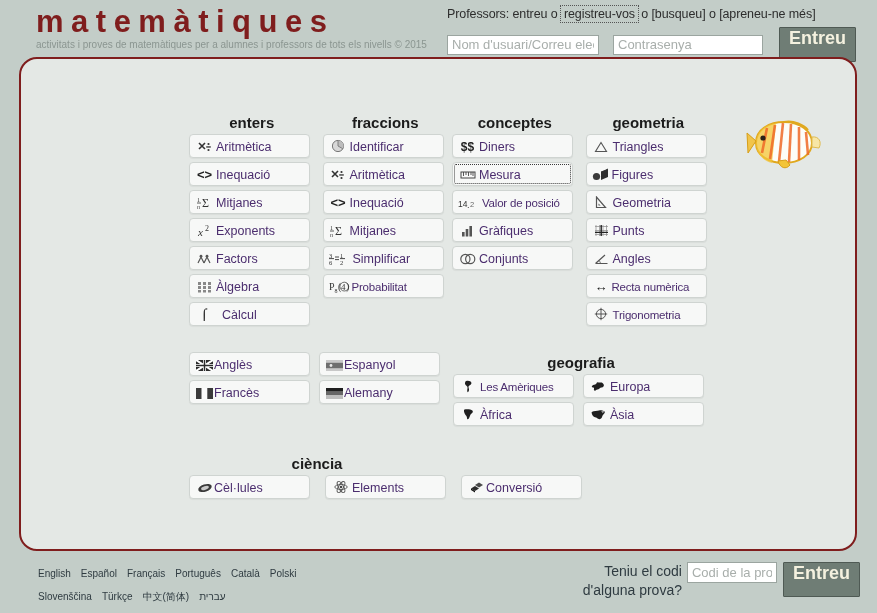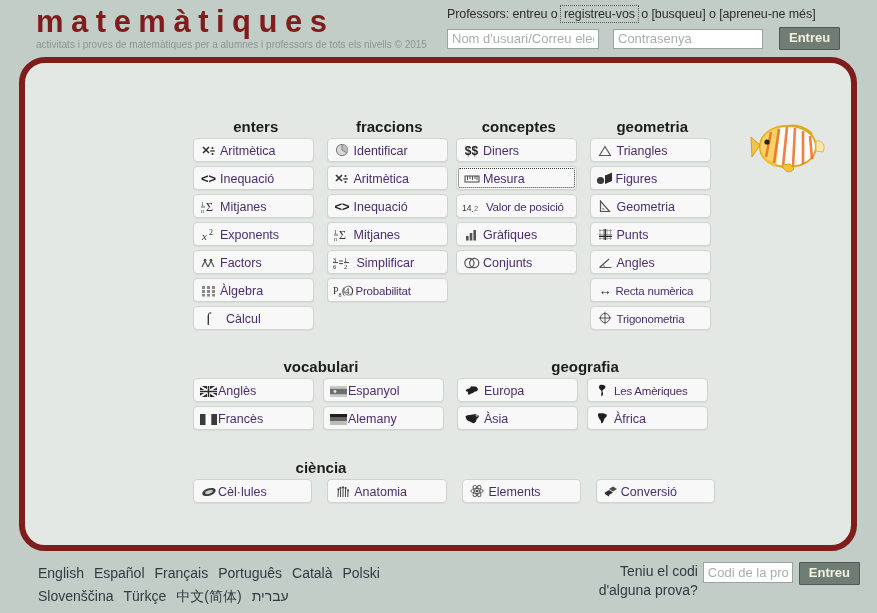--- a/index.html
+++ b/index.html
@@ -86,38 +86,38 @@
   }
   #user-field { width: 152px; margin-right: 14px; }
   #pass-field { width: 150px; margin-right: 16px; }
   .login-input::placeholder { color: #a8aeab; }
 
   .btn-entreu {
     background: #6f7d75;
     color: #f4f1df;
     border: 1px solid #4f5a54;
     font-family: "Liberation Sans", sans-serif;
-    font-size: 13px;
+    font-size: 18px;
     font-weight: bold;
-    padding: 3px 9px 4px 9px;
+    padding: 3px 9px 16px 9px;
     cursor: pointer;
     line-height: 14px;
     border-radius: 1px;
   }
 
   
   #panel {
     position: absolute;
     left: 19px;
     top: 57px;
     width: 838px;
     height: 494px;
     background: #e4e8e5;
-    border: 6px solid #7f1d1d;
-    border-radius: 26px;
+    border: 2px solid #7f1d1d;
+    border-radius: 18px;
     box-sizing: border-box;
   }
 
   #fish {
     position: absolute;
     left: 721px;
     top: 52px;
     width: 84px;
     height: 62px;
   }
@@ -175,21 +175,21 @@
   .tile .lbl.sm { font-size: 11.5px; letter-spacing: -0.2px; }
 
   .colwrap { display: flex; flex-direction: column; gap: 4px; }
 
   
   #footer-langs {
     position: absolute;
     left: 38px;
     top: 562px;
     width: 520px;
-    font-size: 14px;
+    font-size: 10px;
     color: #2f3b41;
     line-height: 23px;
   }
   #footer-langs a {
     color: #2f3b41;
     text-decoration: none;
     margin-right: 10px;
     white-space: nowrap;
   }
   #footer-code {
@@ -544,21 +544,20 @@
           </a>
         </div>
       </div>
 
     </div>
   </div>
 
   <div class="group-grid" id="grid-voc" style="left:168px; top:293px; width:522px;">
     <div style="display:flex; gap:4px;">
       <div style="width:256px;">
-        <div class="col-head">vocabulari</div>
         <div style="display:flex; gap:4px;">
           <div class="colwrap" style="width:126px;">
             <a href="#" class="tile">
               <span class="ico">
                 <svg width="17" height="11" viewBox="0 0 17 11">
                     <rect width="17" height="11" fill="#2b2b2b"></rect>
                     <path d="M0 0 L17 11 M17 0 L0 11" stroke="#fff" stroke-width="2"></path>
                     <path d="M8.5 0 L8.5 11 M0 5.5 L17 5.5" stroke="#fff" stroke-width="3"></path>
                     <path d="M8.5 0 L8.5 11 M0 5.5 L17 5.5" stroke="#2b2b2b" stroke-width="1.5"></path>
                   </svg>
@@ -596,85 +595,65 @@
           </div>
         </div>
       </div>
 
       <div style="width:256px; margin-left:4px;">
         <div class="col-head">geografia</div>
         <div style="display:flex; gap:4px;">
           <div class="colwrap" style="width:126px;">
             <a href="#" class="tile">
               <span class="ico">
+                <svg width="13" height="13" viewBox="0 0 13 13">
+                    <path d="M5 0.8 C8 0.6 9.8 2 9.4 3.6 C9 5.2 6.8 5.4 6.5 6.5 C6.2 8 7.6 9 6.8 11 C6.2 12.6 5.2 12.4 5.2 11 C5.2 9 6 8 5.2 6.6 C4.4 5.2 2.6 4.8 3 3 C3.3 1.5 3.8 0.9 5 0.8 Z" fill="#1f1f1f"></path>
+                  </svg>
+              </span><span class="lbl sm">Les Amèriques</span>
+            </a>
+            <a href="#" class="tile">
+              <span class="ico">
+                <svg width="13" height="13" viewBox="0 0 13 13">
+                    <path d="M2.4 1.6 C5 1 9 1.4 10.4 2.6 C11.6 3.8 10.2 5.4 9 6 C8 6.6 8.2 8.4 7 10.2 C6.2 11.6 5 11.6 5 10 C5 8.2 4 7.6 3 6.2 C2 4.8 1.6 2 2.4 1.6 Z" fill="#1f1f1f"></path>
+                  </svg>
+              </span><span class="lbl">Àfrica</span>
+            </a>
+          </div>
+          <div class="colwrap" style="width:126px;">
+            <a href="#" class="tile">
+              <span class="ico">
                 <svg width="15" height="12" viewBox="0 0 15 12">
                     <path d="M1 5 C2.5 3 4 4 5 3 C6 2 5.5 0.8 7.5 1.4 C9.5 2 10 1 11.5 2 C13 3 13.5 5 12 6 C10.5 7 10 6 8.5 7.5 C7 9 6 8 4.5 9.5 C3.5 10.5 2.5 9 3 7.5 C3.5 6 0 7 1 5 Z" fill="#1f1f1f"></path>
                   </svg>
               </span><span class="lbl">Europa</span>
             </a>
             <a href="#" class="tile">
               <span class="ico">
                 <svg width="15" height="12" viewBox="0 0 15 12">
                     <path d="M0.8 3 C3 1.6 6 2 8 1.4 C10 0.8 12.4 1.4 13.6 2.6 C14.4 3.6 13 5 12 6 C11 7 11.4 8.4 10 9.6 C8.6 10.8 7 10 6 9 C5 8 3 8.6 2 7 C1.2 5.8 0.2 3.4 0.8 3 Z" fill="#1f1f1f"></path>
                     <path d="M10 1.8 L13.6 2.2 L11.6 4.2 Z" fill="#9a9a9a"></path>
                   </svg>
               </span><span class="lbl">Àsia</span>
-            </a>
-          </div>
-          <div class="colwrap" style="width:126px;">
-            <a href="#" class="tile">
-              <span class="ico">
-                <svg width="13" height="13" viewBox="0 0 13 13">
-                    <path d="M5 0.8 C8 0.6 9.8 2 9.4 3.6 C9 5.2 6.8 5.4 6.5 6.5 C6.2 8 7.6 9 6.8 11 C6.2 12.6 5.2 12.4 5.2 11 C5.2 9 6 8 5.2 6.6 C4.4 5.2 2.6 4.8 3 3 C3.3 1.5 3.8 0.9 5 0.8 Z" fill="#1f1f1f"></path>
-                  </svg>
-              </span><span class="lbl sm">Les Amèriques</span>
-            </a>
-            <a href="#" class="tile">
-              <span class="ico">
-                <svg width="13" height="13" viewBox="0 0 13 13">
-                    <path d="M2.4 1.6 C5 1 9 1.4 10.4 2.6 C11.6 3.8 10.2 5.4 9 6 C8 6.6 8.2 8.4 7 10.2 C6.2 11.6 5 11.6 5 10 C5 8.2 4 7.6 3 6.2 C2 4.8 1.6 2 2.4 1.6 Z" fill="#1f1f1f"></path>
-                  </svg>
-              </span><span class="lbl">Àfrica</span>
             </a>
           </div>
         </div>
       </div>
     </div>
   </div>
 
   <div class="group-grid" id="grid-sci" style="left:168px; top:394px; width:522px;">
     <div class="col-head" style="width:256px;">ciència</div>
     <div style="display:flex; gap:15px;">
       <a href="#" class="tile">
         <span class="ico">
           <svg width="16" height="12" viewBox="0 0 16 12">
               <ellipse cx="8" cy="6" rx="7" ry="3.6" transform="rotate(-18 8 6)" fill="#3a3a3a"></ellipse>
               <ellipse cx="8" cy="6" rx="4" ry="1.8" transform="rotate(-18 8 6)" fill="#c9c9c9"></ellipse>
             </svg>
         </span><span class="lbl" style="margin-left:-2px;">Cèl·lules</span>
-      </a>
-      <a href="#" class="tile">
-        <span class="ico">
-          <svg width="14" height="13" viewBox="0 0 14 13">
-              <g stroke="#444" stroke-width="1" fill="none">
-                <path d="M2 12 L2.4 5"></path>
-                <path d="M4.6 12 L4.4 3.5"></path>
-                <path d="M7 12 L7 3"></path>
-                <path d="M9.4 12 L9.6 3.8"></path>
-                <path d="M11.8 12 L12 6"></path>
-              </g>
-              <g fill="#444">
-                <circle cx="2.4" cy="4.3" r="1.1"></circle>
-                <circle cx="4.4" cy="2.8" r="1.1"></circle>
-                <circle cx="7" cy="2.3" r="1.1"></circle>
-                <circle cx="9.6" cy="3.1" r="1.1"></circle>
-                <circle cx="12" cy="5.3" r="1.1"></circle>
-              </g>
-            </svg>
-        </span><span class="lbl">Anatomia</span>
       </a>
       <a href="#" class="tile">
         <span class="ico">
           <svg width="14" height="14" viewBox="0 0 14 14">
               <g fill="none" stroke="#555" stroke-width="0.9">
                 <ellipse cx="7" cy="7" rx="6.2" ry="2.5"></ellipse>
                 <ellipse cx="7" cy="7" rx="6.2" ry="2.5" transform="rotate(60 7 7)"></ellipse>
                 <ellipse cx="7" cy="7" rx="6.2" ry="2.5" transform="rotate(120 7 7)"></ellipse>
               </g>
               <circle cx="7" cy="7" r="1.3" fill="#444"></circle>

